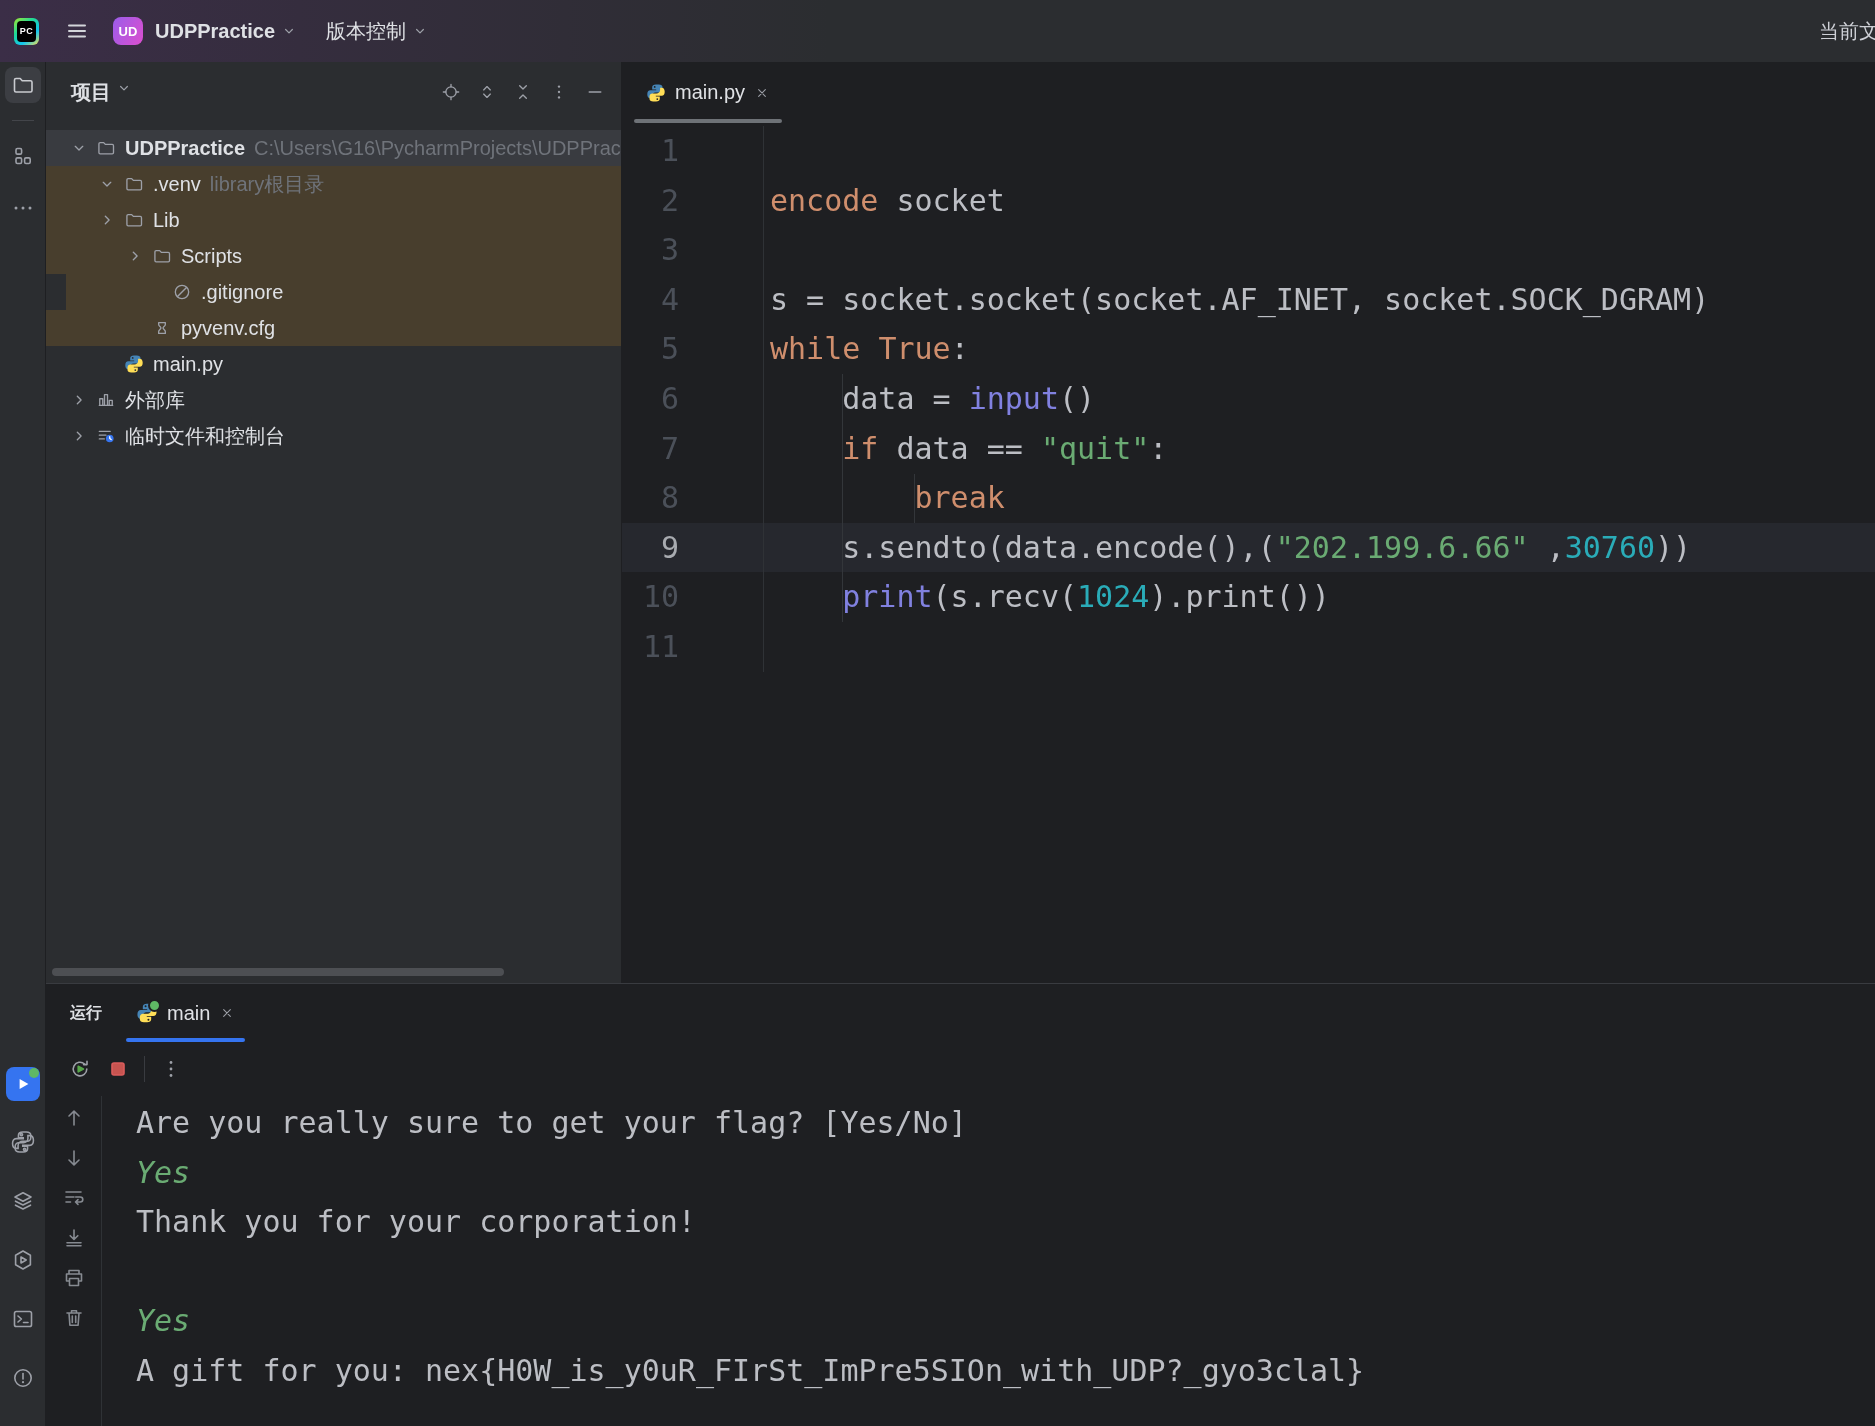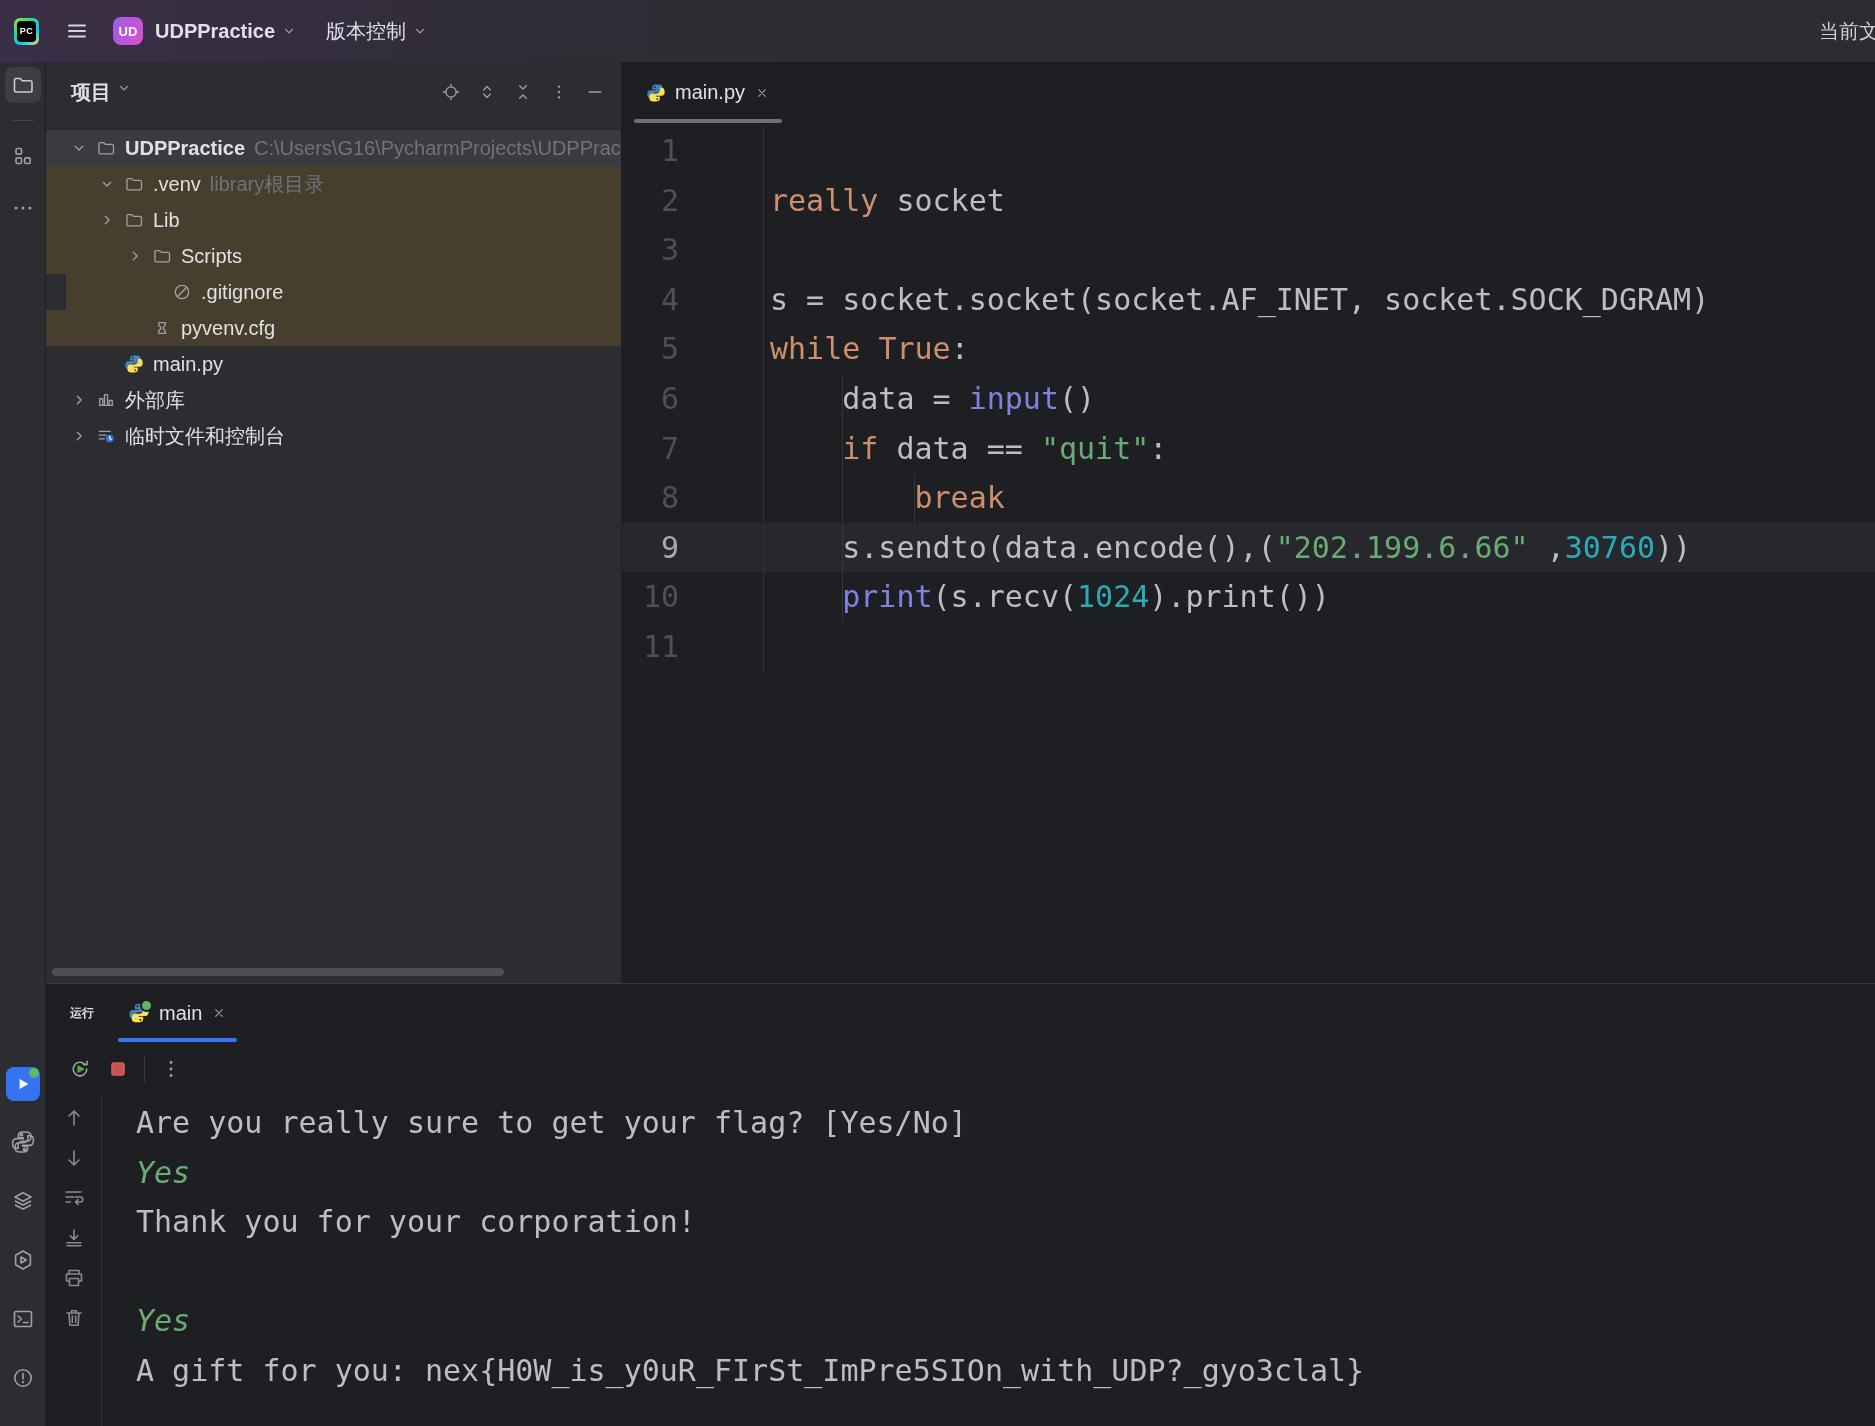--- a/index.html
+++ b/index.html
@@ -74,21 +74,21 @@
   .code{white-space:pre;padding-left:6px;color:#bcbec4;}
   .seg.kw{color:#cf8e6d}.seg.str{color:#6aab73}.seg.num{color:#2aacb8}.seg.fn{color:#8181e0}.seg.pl{color:#bcbec4}
   .guide{position:absolute;width:1px;background:#33363a;}
   .g1{left:220px;top:251px;height:248px;}
   .g2{left:292px;top:351px;height:49px;}
 
   
   .runpanel{position:absolute;left:46px;top:983px;right:0;bottom:0;box-sizing:border-box;
     background:#1e1f22;border-top:1px solid #393b40;}
   .run-header{height:58px;display:flex;align-items:center;padding-left:24px;gap:20px;box-sizing:border-box;}
-  .run-title{font-size:12px;}
+  .run-title{font-size:16px;}
   .rtab{position:relative;height:58px;display:flex;align-items:center;gap:9px;padding:0 14px;font-size:20px;}
   .rtab-line{position:absolute;left:4px;right:4px;bottom:0;height:4px;border-radius:2px;background:#3574f0;}
   .pywrap{position:relative;width:22px;height:22px;flex:none;}
   .pywrap .ic{width:22px;height:22px;}
   .gdot{position:absolute;right:-3px;top:-3px;width:9px;height:9px;border-radius:50%;background:#5fb865;border:2px solid #1e1f22;}
   .run-toolbar{height:54px;display:flex;align-items:center;gap:14px;padding-left:22px;color:#9da0a8;box-sizing:border-box;}
   .rt-btn{width:24px;height:24px;display:flex;}
   .rt-sep{width:1px;height:26px;background:#393b40;}
   .run-body{position:absolute;left:0;right:0;top:112px;bottom:0;display:flex;}
   .run-gutter{width:55px;flex:none;border-right:1px solid #2f3236;display:flex;flex-direction:column;
@@ -402,21 +402,21 @@
       </div>
     </div>
     <div class="code-area">
       <div id="code-lines">
           <div class="line">
             <div class="gutter">1</div>
             <div class="code"></div>
           </div>
           <div class="line">
             <div class="gutter">2</div>
-            <div class="code"><span class="seg kw">really</span><span class="seg pl"> socket</span></div>
+            <div class="code"><span class="seg kw">encode</span><span class="seg pl"> socket</span></div>
           </div>
           <div class="line">
             <div class="gutter">3</div>
             <div class="code"></div>
           </div>
           <div class="line">
             <div class="gutter">4</div>
             <div class="code"><span class="seg pl">s = socket.socket(socket.AF_INET, socket.SOCK_DGRAM)</span></div>
           </div>
           <div class="line">

